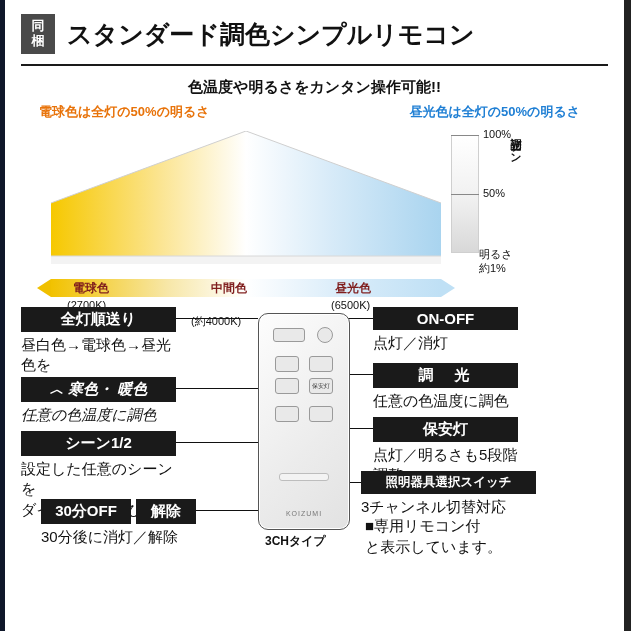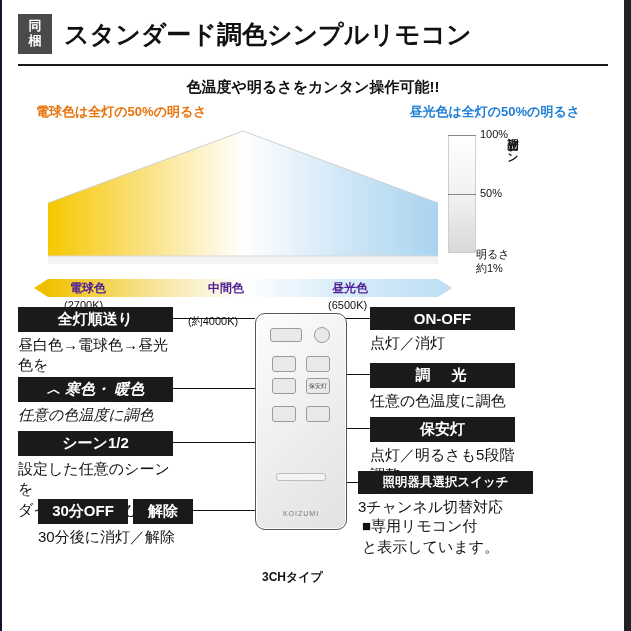--- a/index.html
+++ b/index.html
@@ -7,21 +7,21 @@
     width:631px;height:631px;
     background:#ffffff;
     font-family:"Liberation Sans", sans-serif;
     color:#111;
     overflow:hidden;
   }
   .page{
     position:relative;
     width:631px;height:631px;
     box-sizing:border-box;
-    border-left:2px solid #0f172a;
+    border-left:5px solid #0f172a;
     border-right:7px solid #222;
     background:#fff;
   }
   
   .header{
     display:flex;align-items:center;
     padding:14px 0 10px 16px;
     gap:12px;
   }
   .badge{
@@ -118,21 +118,21 @@
     position:absolute;right:-14px;top:0;
     width:0;height:0;
     border-top:9px solid transparent;border-bottom:9px solid transparent;
     border-left:14px solid #bfe0f5;
   }
   .colorbar .grad{
     position:absolute;left:0;top:0;width:100%;height:18px;
     background:linear-gradient(to right,#f2c200 0%,#f7e7a8 30%,#ffffff 50%,#ddeefa 72%,#bfe0f5 100%);
   }
   .colorbar .ctext{
-    position:absolute;top:1px;font-size:12px;font-weight:700;color:#4c1d95;
+    position:absolute;top:1px;font-size:12px;font-weight:700;color:#7f1d1d;
   }
   .c1{left:22px;}
   .c2{left:160px;}
   .c3{left:284px;}
   .kelvin{
     position:absolute;left:30px;top:196px;width:390px;height:16px;
     font-size:11px;color:#111;
   }
   .kelvin span{position:absolute;top:0;}
   .k1{left:10px;margin-left:6px;}
@@ -215,21 +215,21 @@
   .remote .logo{
     position:absolute;left:0;right:0;bottom:12px;
     text-align:center;font-size:7px;color:#777;letter-spacing:1px;
   }
   .remote .slot{
     position:absolute;left:20px;right:20px;bottom:48px;
     height:6px;border:1px solid #bdbdbd;border-radius:3px;background:#f3f3f3;
   }
   .remote-cap{
     position:absolute;left:252px;top:226px;
-    font-size:12px;font-weight:700;color:#111;margin-top:36px;
+    font-size:12px;font-weight:700;color:#111;
   }
   .chevron{font-size:14px;}
 </style>
 </head>
 <body>
 
 <div class="page">
 
   <div class="header">
     <div class="badge">

